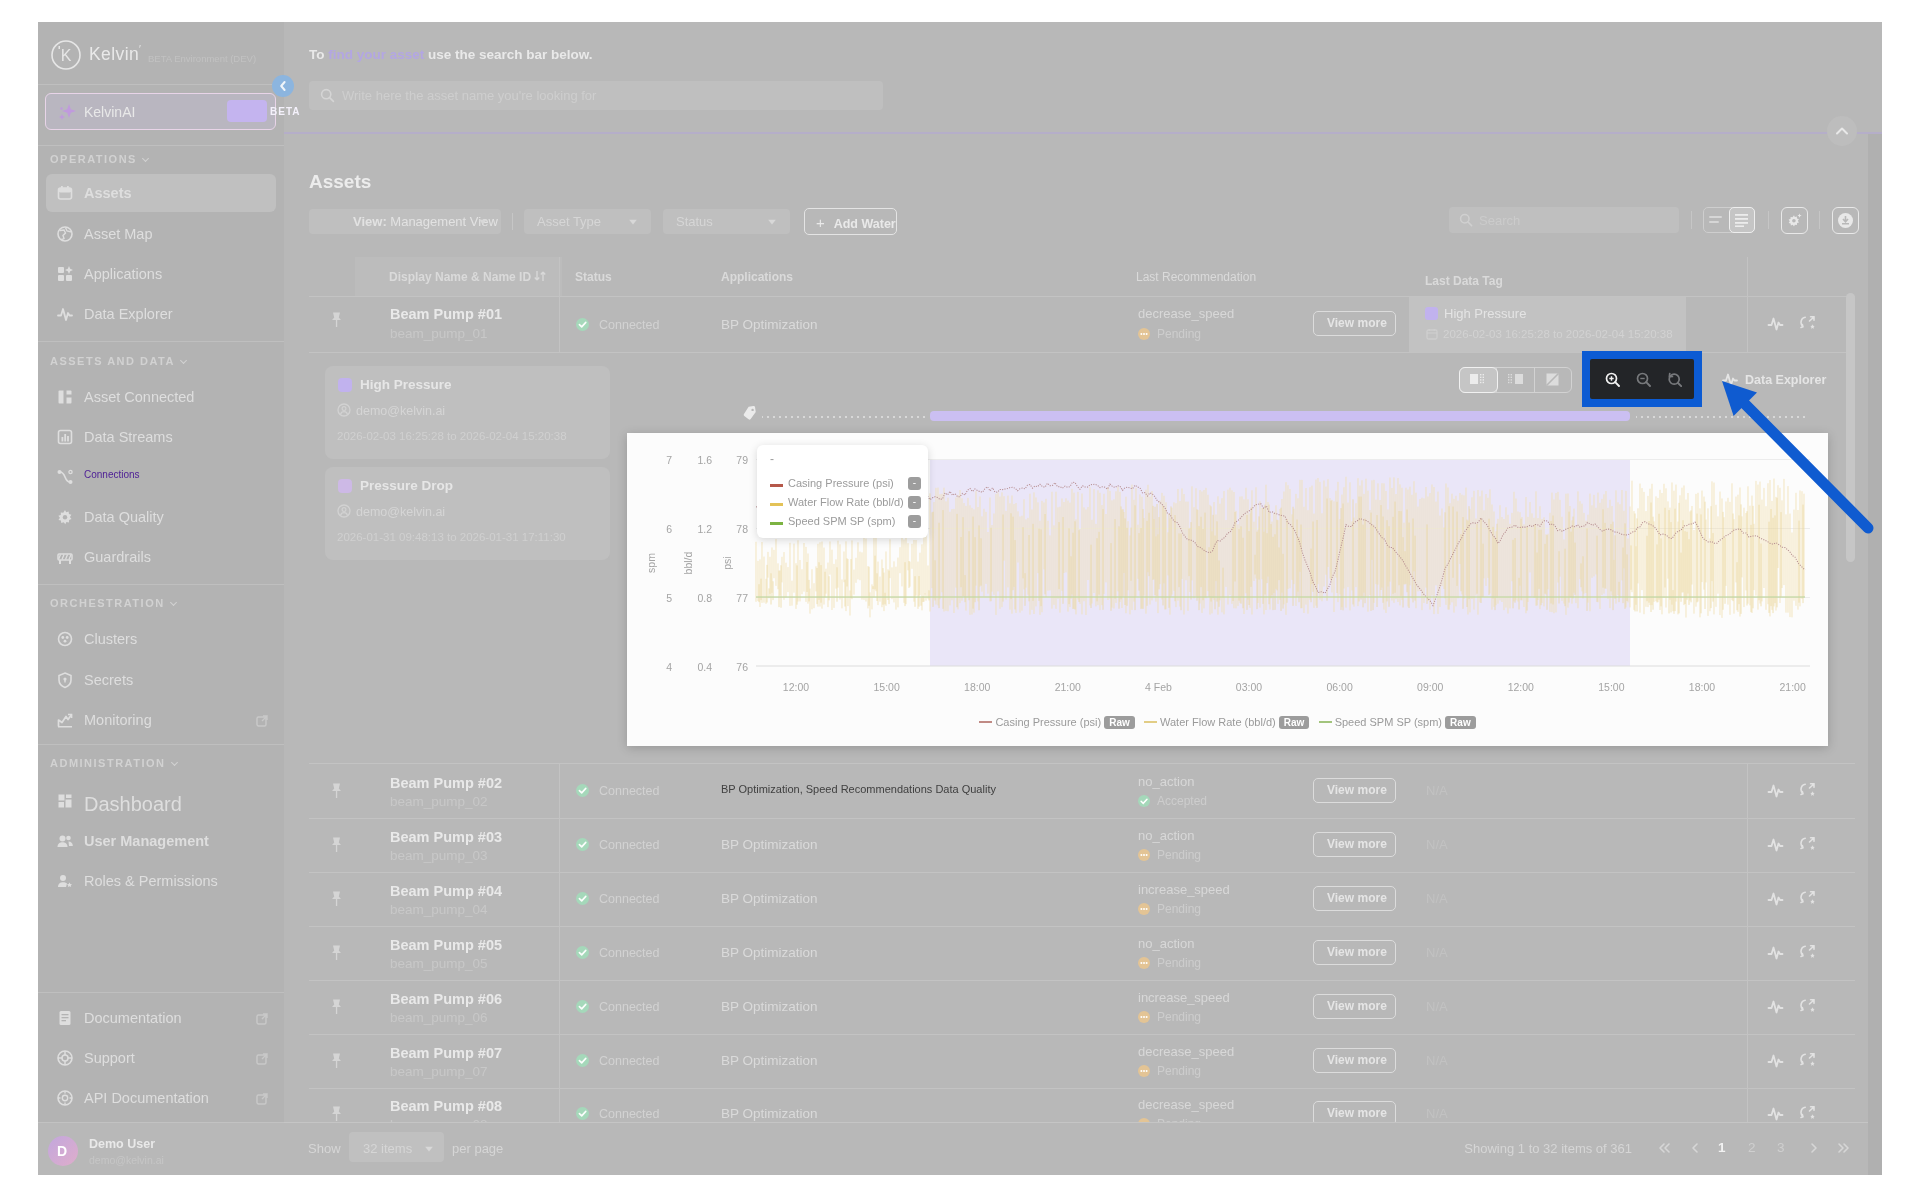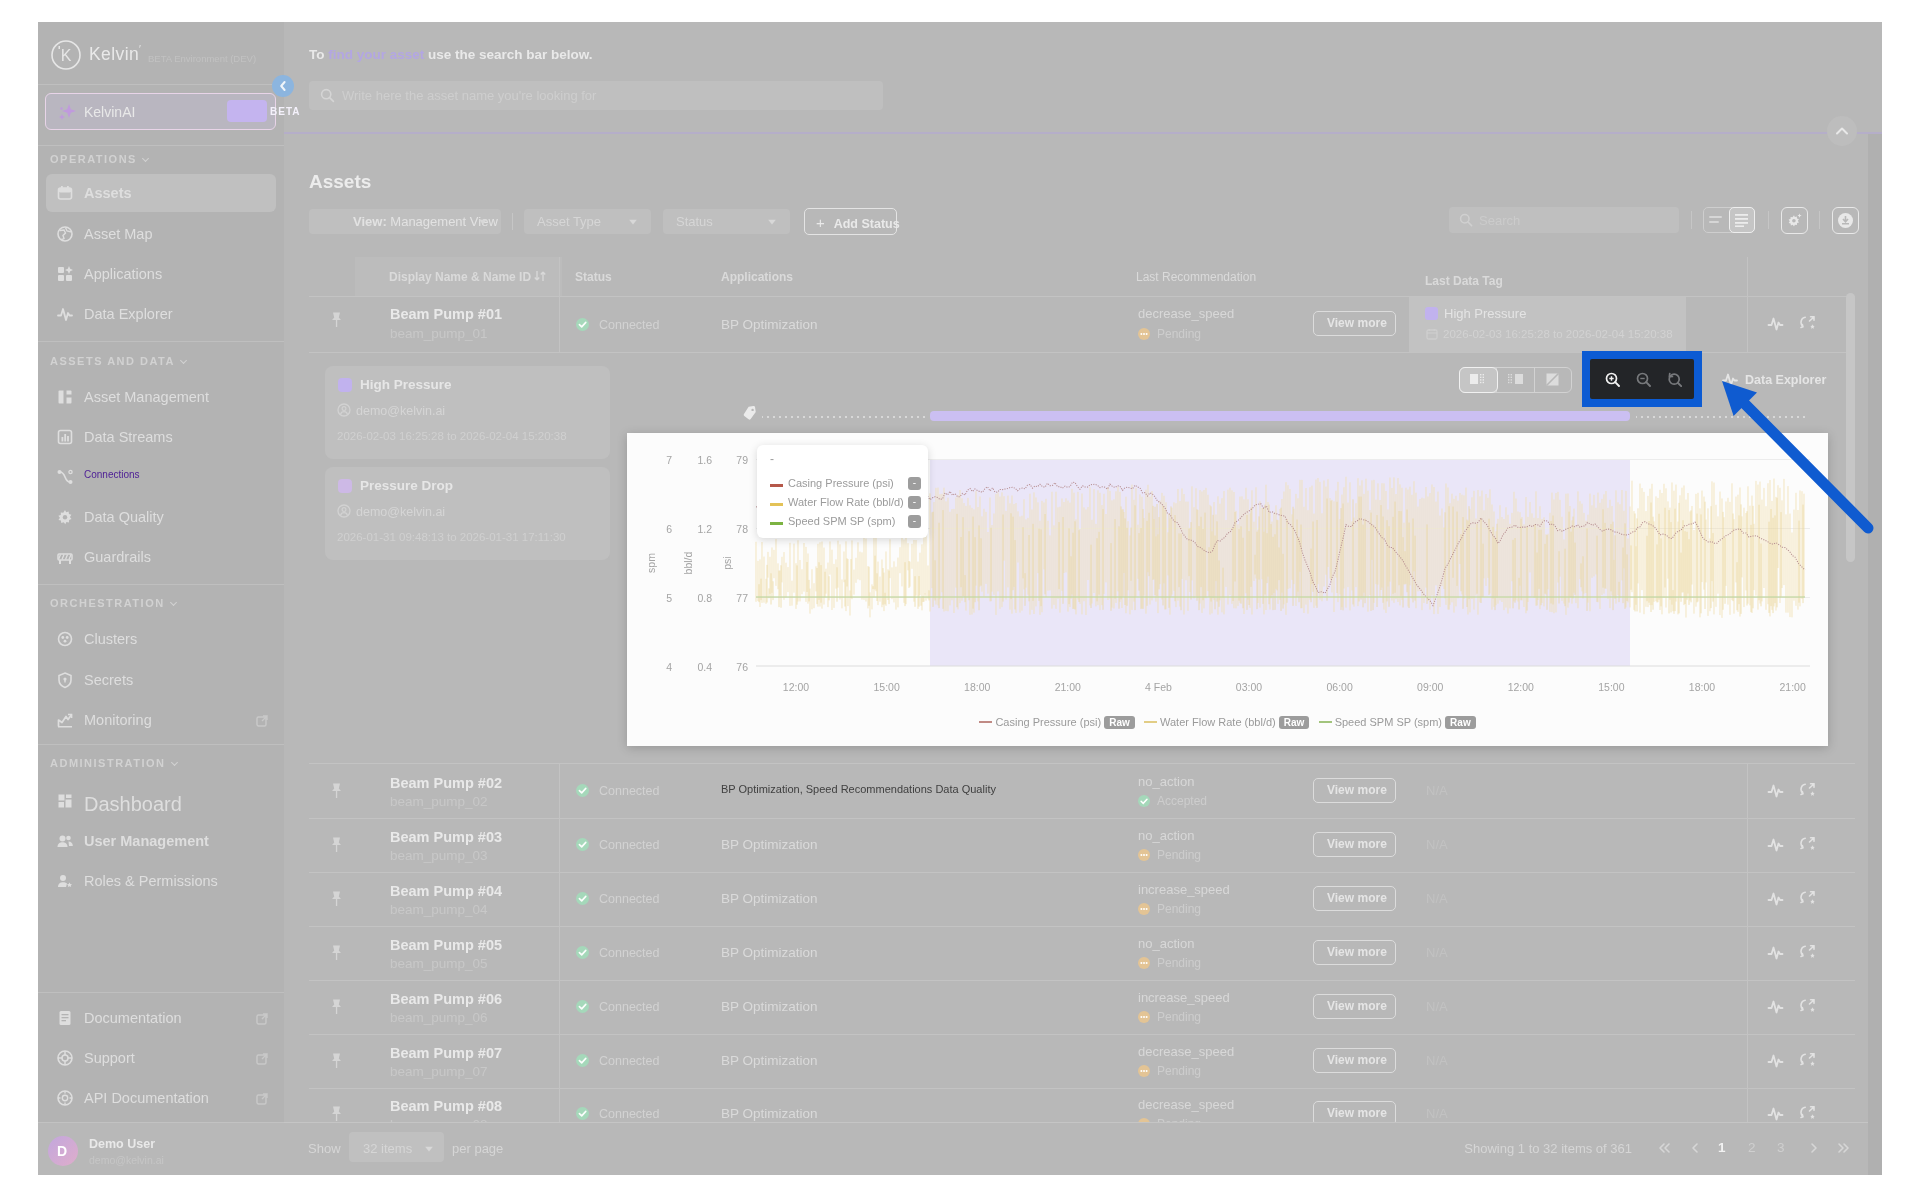--- a/index.html
+++ b/index.html
@@ -49,21 +49,21 @@
       <path d="M2 10.5 L5 10.5 L7 4 L10 15 L12 8 L13.5 10.5 L16 10.5" fill="none" stroke="#dedede" stroke-width="1.8" stroke-linecap="round" stroke-linejoin="round"></path>
     </svg>
     <div style="position:absolute;left:46px;top:284px;white-space:nowrap;font-size:14.5px;color:#dedede;font-weight:normal;">Data Explorer</div>
     <div style="position:absolute;left:0px;top:319px;width:246px;height:1px;background:#bfbfbf;"></div>
     <div style="position:absolute;left:12px;top:333px;white-space:nowrap;font-size:11px;font-weight:bold;letter-spacing:1.5px;color:#d2d2d2;">ASSETS AND DATA<span style="display:inline-block;width:5px;height:5px;border-right:1.6px solid #d2d2d2;border-bottom:1.6px solid #d2d2d2;transform:rotate(45deg);margin-left:6px;vertical-align:2px;"></span></div>
     <svg style="position:absolute;left:18px;top:366px;" width="18" height="18" viewBox="0 0 18 18">
       <path d="M7.5 2.5 h-4 a1 1 0 0 0 -1 1 v11 a1 1 0 0 0 1 1 h4 z" fill="#dedede"></path>
       <path d="M10.5 2.5 h4 a1 1 0 0 1 1 1 v3 h-5 z" fill="#dedede"></path>
       <path d="M10.5 9.5 h5 v5 a1 1 0 0 1 -1 1 h-4 z" fill="#dedede"></path>
     </svg>
-    <div style="position:absolute;left:46px;top:367px;white-space:nowrap;font-size:14.5px;color:#dedede;font-weight:normal;">Asset Management</div>
+    <div style="position:absolute;left:46px;top:367px;white-space:nowrap;font-size:14.5px;color:#dedede;font-weight:normal;">Asset Connected</div>
     <svg style="position:absolute;left:18px;top:406px;" width="18" height="18" viewBox="0 0 18 18">
       <rect x="2.5" y="2.5" width="13" height="13" rx="2" fill="none" stroke="#dedede" stroke-width="1.6"></rect>
       <rect x="5.5" y="9" width="1.8" height="4.5" fill="#dedede"></rect>
       <rect x="8.3" y="6" width="1.8" height="7.5" fill="#dedede"></rect>
       <rect x="11.1" y="8" width="1.8" height="5.5" fill="#dedede"></rect>
     </svg>
     <div style="position:absolute;left:46px;top:407px;white-space:nowrap;font-size:14.5px;color:#dedede;font-weight:normal;">Data Streams</div>
     <svg style="position:absolute;left:18px;top:446px;" width="18" height="18" viewBox="0 0 18 18">
       <path d="M4 4 C10 4 8 14 14 14" fill="none" stroke="#dedede" stroke-width="1.7"></path>
       <circle cx="3.5" cy="4" r="2" fill="#dedede"></circle>
@@ -190,21 +190,21 @@
     <div style="position:absolute;left:499px;top:192px;white-space:nowrap;font-size:13px;color:#d6d6d6;">Asset Type</div>
     <svg style="position:absolute;left:590px;top:195px;" width="10" height="10" viewBox="0 0 10 10">
       <path d="M1.2 2.8 L5 7.4 L8.8 2.8 Z" fill="#d8d8d8"></path>
     </svg>
     <div style="position:absolute;left:625px;top:187px;width:127px;height:25px;background:#bfbfbf;border-radius:4px;"></div>
     <div style="position:absolute;left:638px;top:192px;white-space:nowrap;font-size:13px;color:#d6d6d6;">Status</div>
     <svg style="position:absolute;left:729px;top:195px;" width="10" height="10" viewBox="0 0 10 10">
       <path d="M1.2 2.8 L5 7.4 L8.8 2.8 Z" fill="#d8d8d8"></path>
     </svg>
     <div style="position:absolute;left:766px;top:186px;width:93px;height:27px;border:1.2px solid #e4e4e4;border-radius:5px;"></div>
-    <div style="position:absolute;left:778px;top:192px;white-space:nowrap;color:#e9e9e9;"><span style="font-size:15px;">+</span>&nbsp; <b style="font-size:12.5px;">Add Status</b></div>
+    <div style="position:absolute;left:778px;top:192px;white-space:nowrap;color:#e9e9e9;"><span style="font-size:15px;">+</span>&nbsp; <b style="font-size:12.5px;">Add Water</b></div>
     <div style="position:absolute;left:1411px;top:185px;width:230px;height:26px;background:#bfbfbf;border-radius:4px;"></div>
     <svg style="position:absolute;left:1421px;top:191px;" width="14" height="14" viewBox="0 0 14 14">
       <circle cx="5.8" cy="5.8" r="4.2" fill="none" stroke="#d0d0d0" stroke-width="1.5"></circle>
       <path d="M9 9 L12.6 12.6" stroke="#d0d0d0" stroke-width="1.5" stroke-linecap="round"></path>
     </svg>
     <div style="position:absolute;left:1441px;top:191px;white-space:nowrap;font-size:13px;color:#cbcbcb;">Search</div>
     <div style="position:absolute;left:1653px;top:189px;width:1px;height:18px;background:#c6c6c6;"></div>
     <div style="position:absolute;left:1665px;top:185px;width:52px;height:26px;border:1px solid #cecece;border-radius:5px;"></div>
     <svg style="position:absolute;left:1671px;top:193px;" width="14" height="10" viewBox="0 0 14 10">
       <rect x="0" y="1" width="13" height="2" rx="1" fill="#d6d6d6"></rect>

